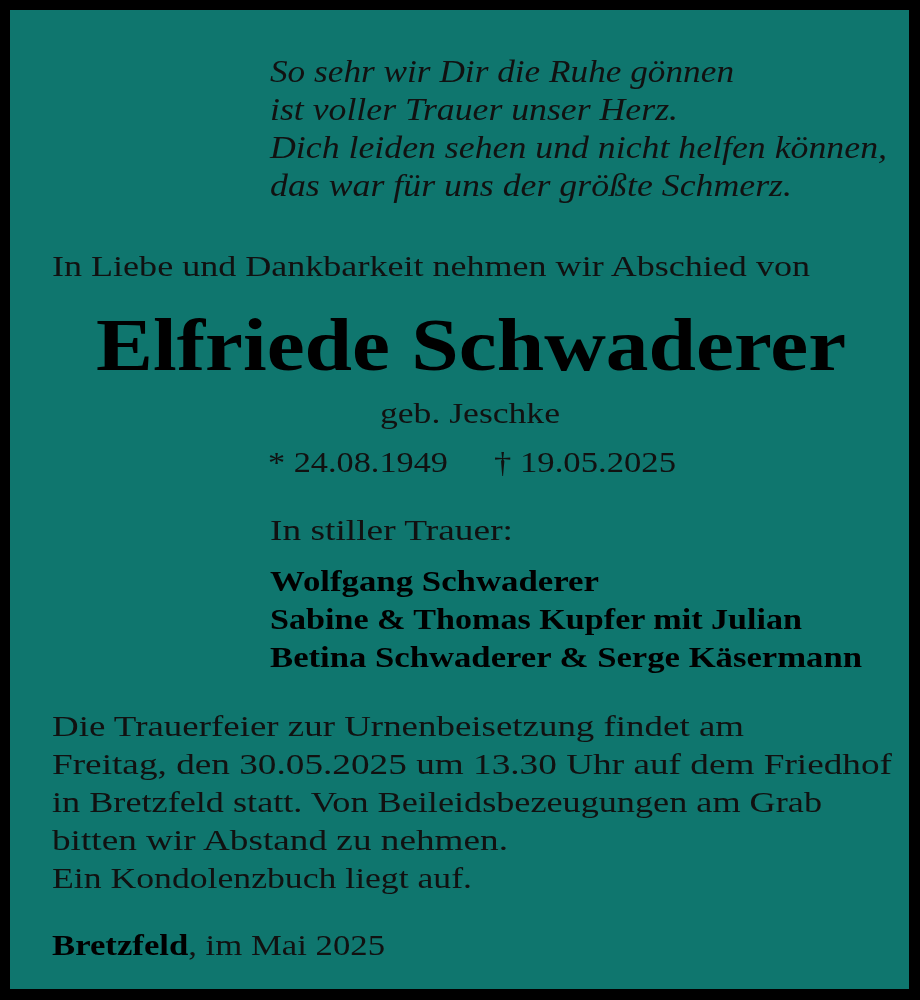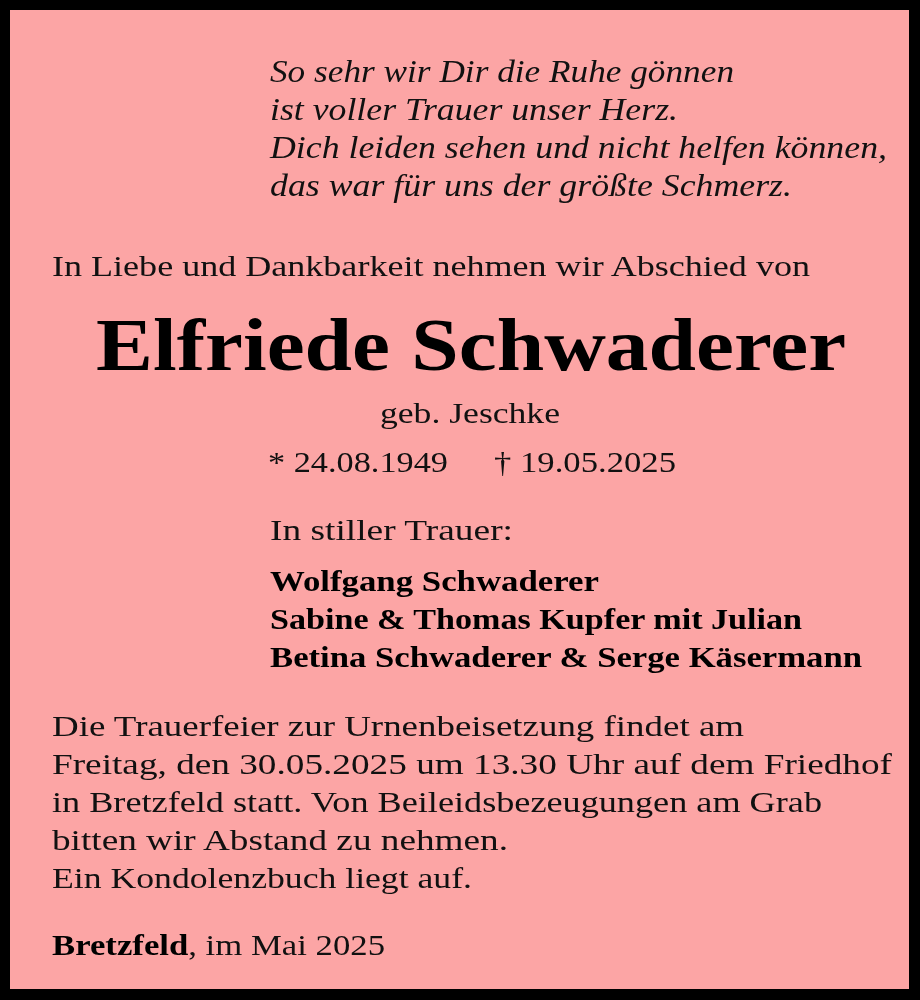--- a/index.html
+++ b/index.html
@@ -17,21 +17,21 @@
       position: absolute;
       left: 0;
       top: 0;
       width: 920px;
       height: 1000px;
       box-sizing: border-box;
       border-top: 10px solid #000;
       border-left: 10px solid #000;
       border-right: 11px solid #000;
       border-bottom: 11px solid #000;
-      background: #fca5a5;
+      background: #0f766e;
     }
     .line {
       position: absolute;
       white-space: nowrap;
       color: #111;
       font-family: "Liberation Serif", "DejaVu Serif", serif;
       transform-origin: left bottom;
       line-height: 1;
     }
     .poem {

